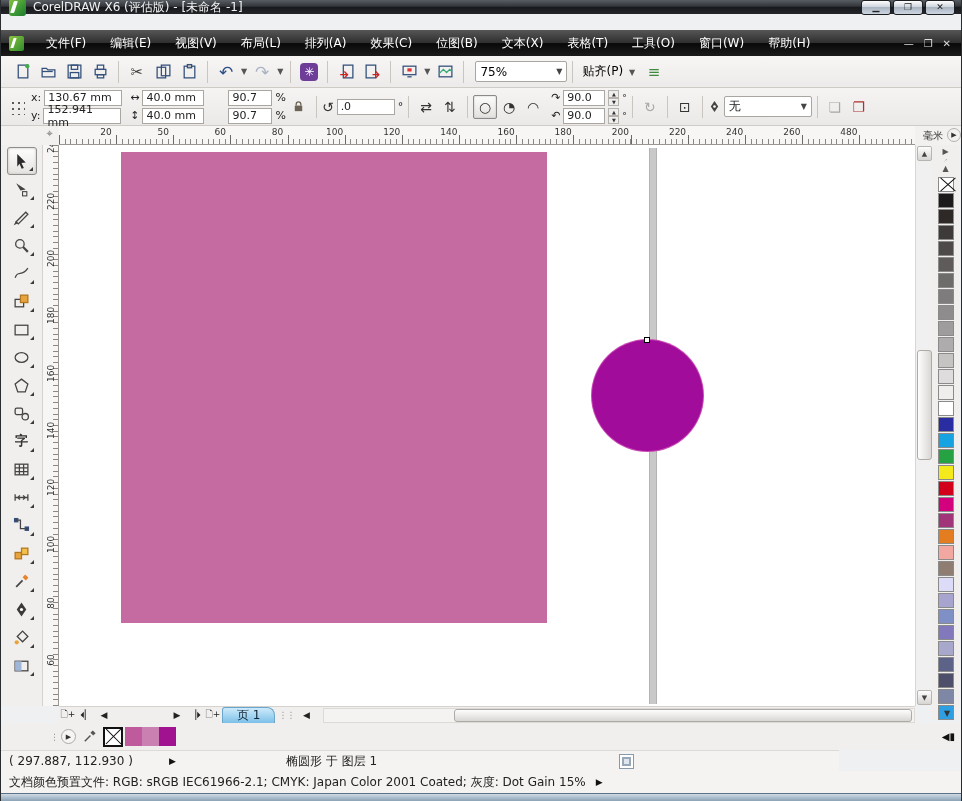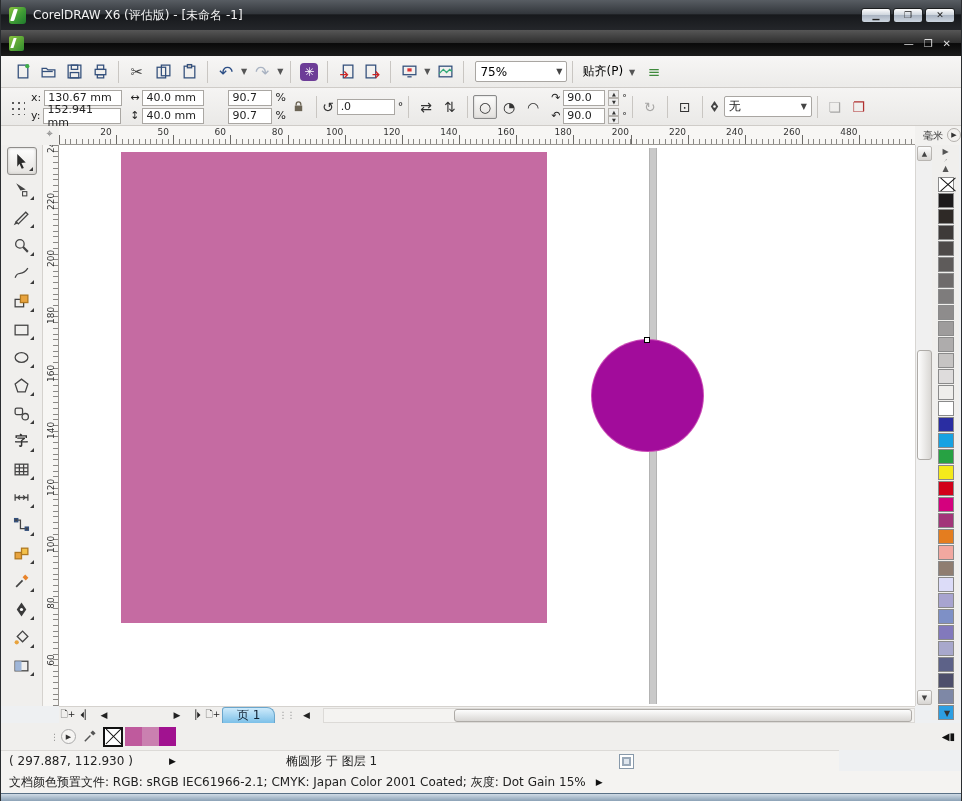--- a/index.html
+++ b/index.html
@@ -1,21 +1,21 @@
 <!DOCTYPE html>
 <html><head>
 <meta charset="utf-8">
 <style>
   * { margin:0; padding:0; box-sizing:border-box; }
   html,body { width:962px; height:801px; font-family:"DejaVu Sans", sans-serif; }
   #app { position:relative; width:962px; height:801px; background:#eef0f2; overflow:hidden;
          border-left:1px solid #2a2d30; border-right:1px solid #2a2d30; }
 
   
-  .title-bar { position:absolute; left:0; top:0; width:962px; height:30px;
+  .title-bar { position:absolute; left:0; top:0; width:962px; height:14px;
     background:linear-gradient(#585d63,#33373c 45%,#17191c 50%,#24262a);
     display:flex; align-items:center; padding:0 8px; color:#f2f2f2; font-size:12px; }
   .app-logo { width:17px; height:17px; border-radius:3px; margin-right:7px;
     background:linear-gradient(135deg,#8bc53f,#3e9b35 55%,#1f7a2d); position:relative; flex:none; }
   .app-logo::after { content:""; position:absolute; left:3px; top:2px; width:4px; height:12px;
     background:#fff; transform:skewX(-18deg); border-radius:1px; }
   .win-buttons { margin-left:auto; display:flex; gap:2px; }
   .win-btn { width:30px; height:15px; border:1px solid #1c1e20; border-radius:3px;
     background:linear-gradient(#fdfdfd,#cfd6de 45%,#aab4c2 50%,#cdd6e0);
     color:#222; font-size:9px; line-height:13px; text-align:center; }
@@ -161,20 +161,34 @@
     <span>CorelDRAW X6 (评估版) - [未命名 -1]</span>
     <div class="win-buttons">
       <div class="win-btn">▁</div>
       <div class="win-btn">❐</div>
       <div class="win-btn">✕</div>
     </div>
   </div>
 
   <div class="menu-bar">
     <div class="menu-logo"></div>
+    <div class="menus">
+        <span class="menu-item">文件(F)</span>
+        <span class="menu-item">编辑(E)</span>
+        <span class="menu-item">视图(V)</span>
+        <span class="menu-item">布局(L)</span>
+        <span class="menu-item">排列(A)</span>
+        <span class="menu-item">效果(C)</span>
+        <span class="menu-item">位图(B)</span>
+        <span class="menu-item">文本(X)</span>
+        <span class="menu-item">表格(T)</span>
+        <span class="menu-item">工具(O)</span>
+        <span class="menu-item">窗口(W)</span>
+        <span class="menu-item">帮助(H)</span>
+      </div>
     <div class="mdi-controls">
       <span>—</span>
       <span>❐</span>
       <span>✕</span>
     </div>
   </div>
 
   <div class="toolbar">
     <span id="tb-icons" style="display:flex;align-items:center;">
         <div class="tb-btn">

